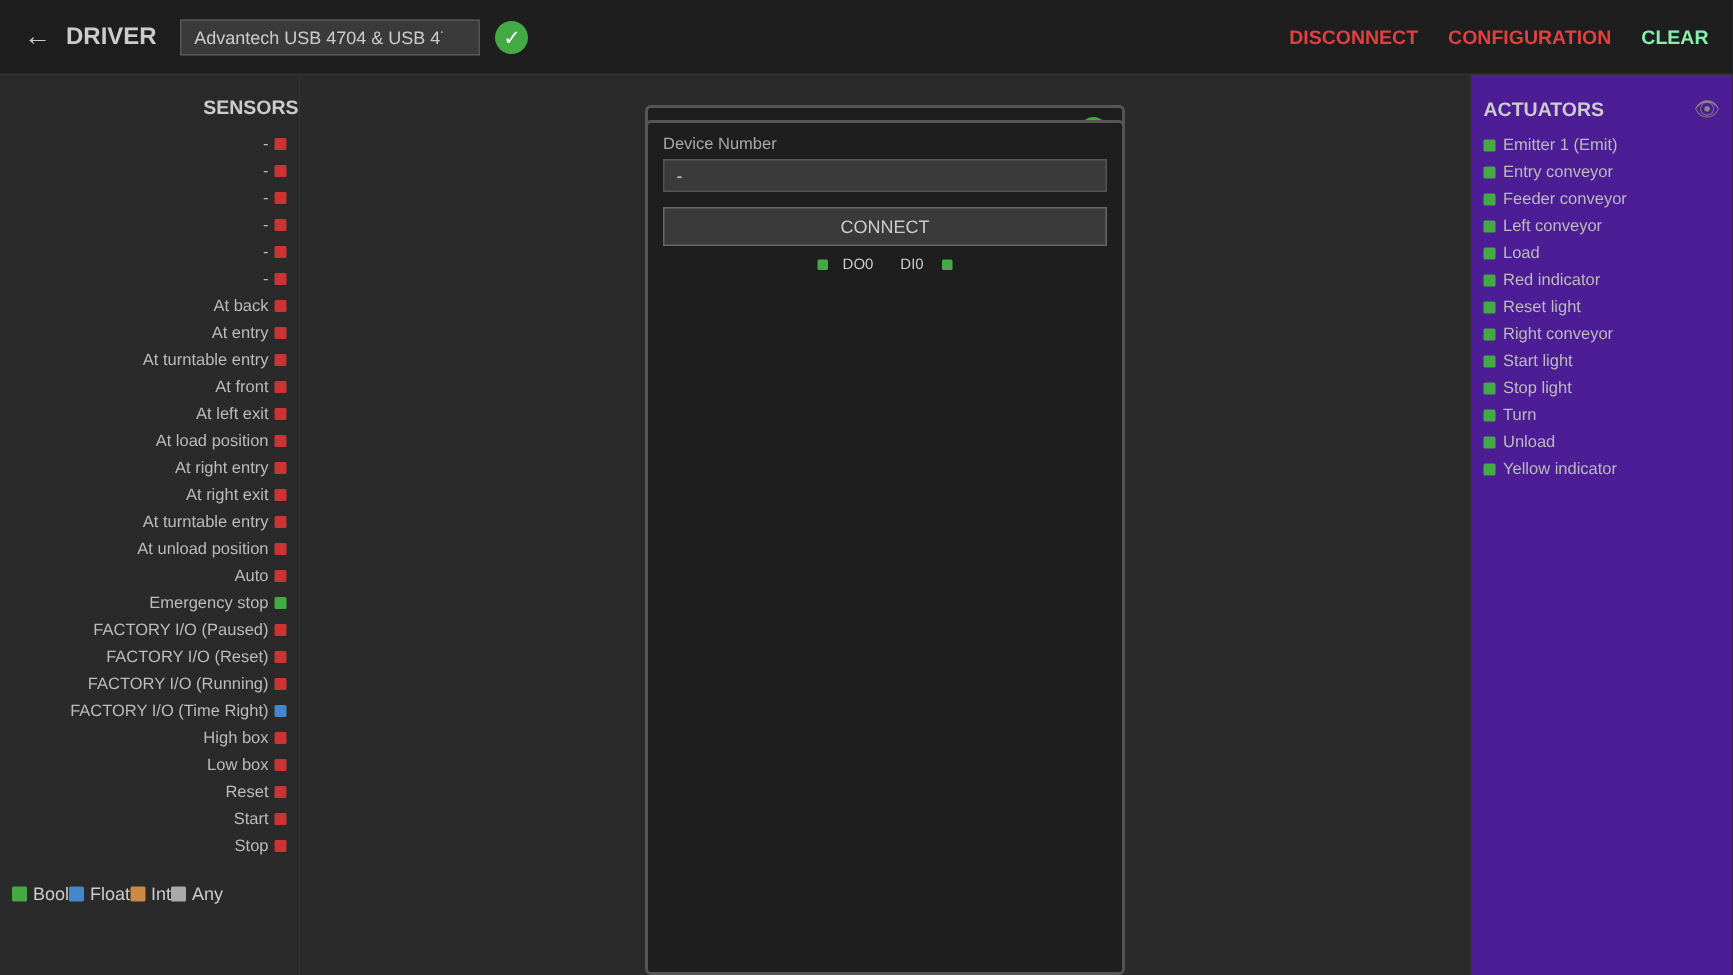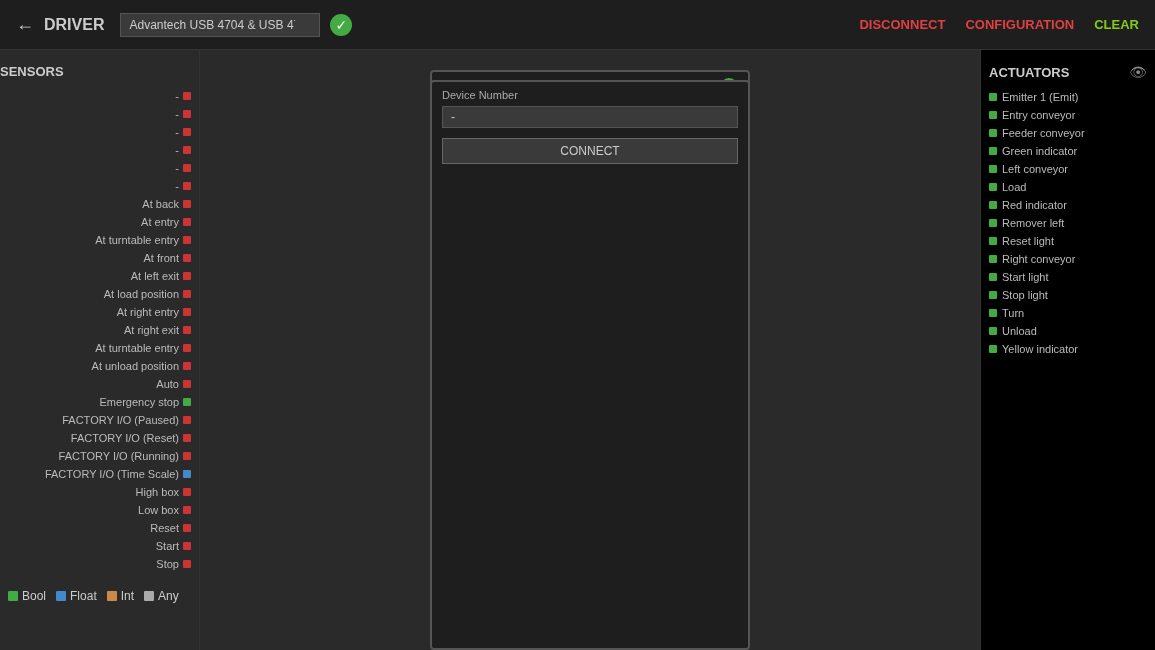--- a/index.html
+++ b/index.html
@@ -66,38 +66,38 @@
     .header-btn {
       color: #e04040;
       font-weight: bold;
       font-size: 13px;
       margin-left: 20px;
       cursor: pointer;
       background: none;
       border: none;
     }
     .header-btn.config { color: #e04040; }
-    .header-btn.clear { color: #84cc16; }
+    .header-btn.clear { color: #86efac; }
 
     
     .main {
       display: flex;
       height: calc(100% - 50px);
     }
 
     
     .sensors-panel {
       width: 200px;
       background: #2a2a2a;
       border-right: 1px solid #333;
       overflow-y: auto;
       padding: 10px 0;
     }
     .panel-title {
-      text-align: left;
+      text-align: right;
       font-weight: bold;
       font-size: 13px;
       color: #ccc;
       padding: 4px 0 8px 0;
     }
     .sensor-row {
       display: flex;
       align-items: center;
       justify-content: flex-end;
       padding: 1px 8px;
@@ -216,21 +216,21 @@
       display: inline-block;
     }
     .invert-label {
       font-size: 11px;
       color: #ccc;
     }
 
     
     .actuators-panel {
       width: 175px;
-      background: #000000;
+      background: #4c1d95;
       border-left: 1px solid #333;
       overflow-y: auto;
       padding: 10px 0;
     }
     .actuator-row {
       display: flex;
       align-items: center;
       padding: 1px 8px;
       height: 18px;
     }
@@ -398,21 +398,21 @@
       </div>
     <div class="sensor-row">
         <span class="sensor-label">FACTORY I/O (Reset)</span>
         <span class="indicator-dot dot-red"></span>
       </div>
     <div class="sensor-row">
         <span class="sensor-label">FACTORY I/O (Running)</span>
         <span class="indicator-dot dot-red"></span>
       </div>
     <div class="sensor-row">
-        <span class="sensor-label">FACTORY I/O (Time Scale)</span>
+        <span class="sensor-label">FACTORY I/O (Time Right)</span>
         <span class="indicator-dot dot-blue"></span>
       </div>
     <div class="sensor-row">
         <span class="sensor-label">High box</span>
         <span class="indicator-dot dot-red"></span>
       </div>
     <div class="sensor-row">
         <span class="sensor-label">Low box</span>
         <span class="indicator-dot dot-red"></span>
       </div>
@@ -422,21 +422,21 @@
       </div>
     <div class="sensor-row">
         <span class="sensor-label">Start</span>
         <span class="indicator-dot dot-red"></span>
       </div>
     <div class="sensor-row">
         <span class="sensor-label">Stop</span>
         <span class="indicator-dot dot-red"></span>
       </div>
 
-    <div style="margin-top: 12px; padding: 4px 8px; display: flex; gap: 10px; flex-wrap: wrap;">
+    <div style="margin-top: 12px; padding: 4px 8px; display: flex; flex-wrap: wrap;">
       <div class="legend-item">
         <div class="legend-dot" style="background:#44aa44;"></div>
         <span>Bool</span>
       </div>
       <div class="legend-item">
         <div class="legend-dot" style="background:#4488cc;"></div>
         <span>Float</span>
       </div>
       <div class="legend-item">
         <div class="legend-dot" style="background:#cc8844;"></div>
@@ -608,20 +608,28 @@
         <span class="device-panel-title">Device Number</span>
       </div>
       <div class="device-panel-select-row">
         <select class="device-panel-select">
           <option>-</option>
         </select>
       </div>
       <button class="connect-btn">CONNECT</button>
 
       <div style="padding: 0 6px 4px;">
+        <div class="io-item-row">
+          <span class="io-left-label"></span>
+          <span class="dot-sm" style="background:#44aa44; margin-right:2px;"></span>
+          <span class="io-center-id">DO0</span>
+          <span class="io-center-id">DI0</span>
+          <span class="dot-sm" style="background:#44aa44; margin-left:2px;"></span>
+          <span class="io-right-target"></span>
+        </div>
       </div>
     </div>
 
   </div>
 
   <div class="actuators-panel">
     <div class="actuators-header-row">
       <span class="panel-title" style="padding:0;">ACTUATORS</span>
       <span class="eye-icon">👁</span>
     </div>
@@ -632,40 +640,32 @@
     <div class="actuator-row">
         <span class="actuator-dot" style="background:#44aa44;"></span>
         <span class="actuator-label">Entry conveyor</span>
       </div>
     <div class="actuator-row">
         <span class="actuator-dot" style="background:#44aa44;"></span>
         <span class="actuator-label">Feeder conveyor</span>
       </div>
     <div class="actuator-row">
         <span class="actuator-dot" style="background:#44aa44;"></span>
-        <span class="actuator-label">Green indicator</span>
-      </div>
-    <div class="actuator-row">
-        <span class="actuator-dot" style="background:#44aa44;"></span>
         <span class="actuator-label">Left conveyor</span>
       </div>
     <div class="actuator-row">
         <span class="actuator-dot" style="background:#44aa44;"></span>
         <span class="actuator-label">Load</span>
       </div>
     <div class="actuator-row">
         <span class="actuator-dot" style="background:#44aa44;"></span>
         <span class="actuator-label">Red indicator</span>
       </div>
     <div class="actuator-row">
         <span class="actuator-dot" style="background:#44aa44;"></span>
-        <span class="actuator-label">Remover left</span>
-      </div>
-    <div class="actuator-row">
-        <span class="actuator-dot" style="background:#44aa44;"></span>
         <span class="actuator-label">Reset light</span>
       </div>
     <div class="actuator-row">
         <span class="actuator-dot" style="background:#44aa44;"></span>
         <span class="actuator-label">Right conveyor</span>
       </div>
     <div class="actuator-row">
         <span class="actuator-dot" style="background:#44aa44;"></span>
         <span class="actuator-label">Start light</span>
       </div>

